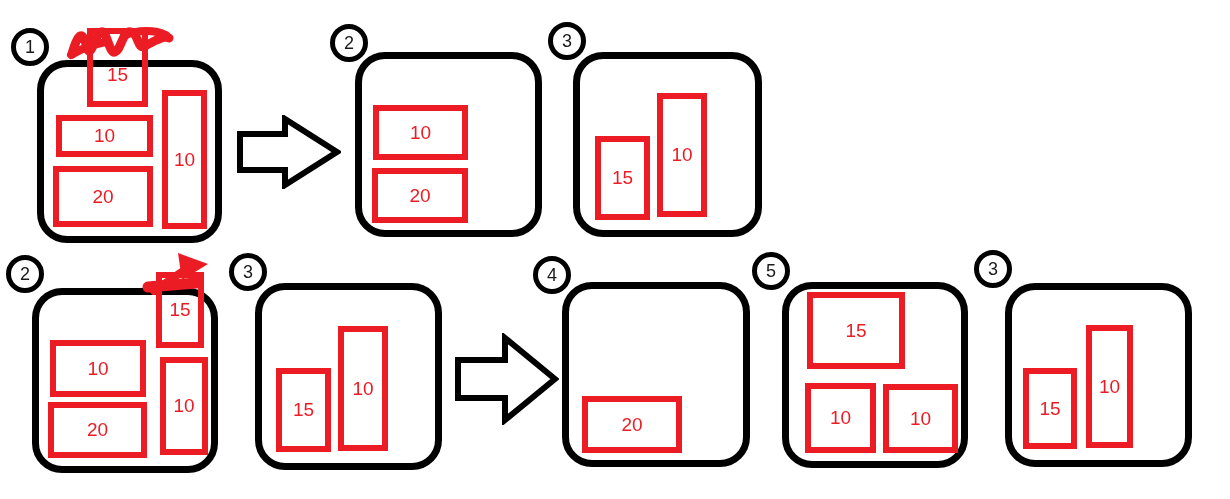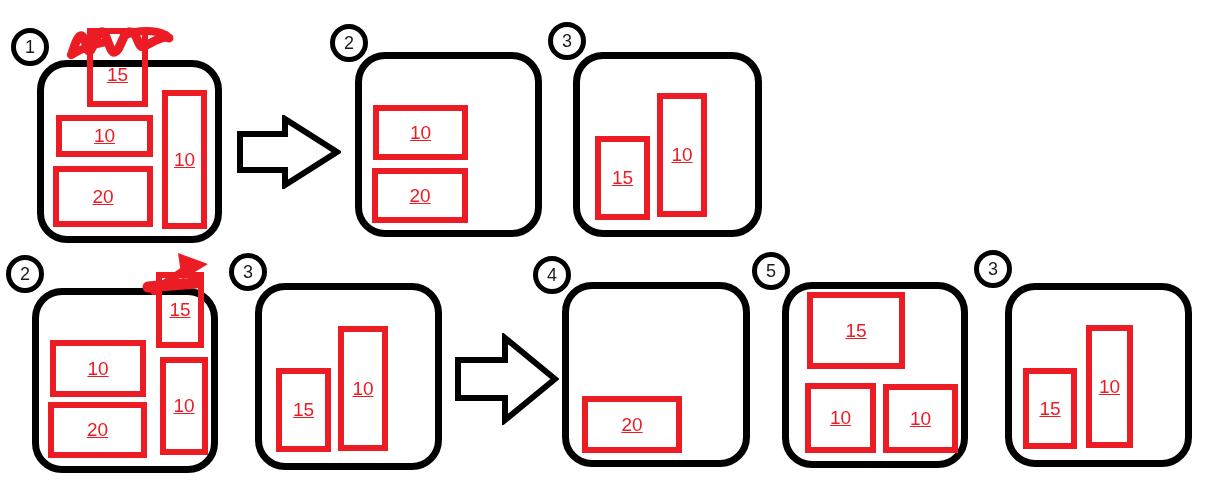--- a/index.html
+++ b/index.html
@@ -21,21 +21,21 @@
   .badge{
     position:absolute;box-sizing:border-box;width:38px;height:38px;
     border:5px solid var(--outline-black);border-radius:50%;
     background:#fff;display:flex;align-items:center;justify-content:center;
     font-size:18px;color:var(--badge-text);z-index:5;
   }
   .block{
     position:absolute;box-sizing:border-box;
     border:6px solid var(--shape-red);background:transparent;
     display:flex;align-items:center;justify-content:center;
-    font-size:19px;color:var(--shape-red);z-index:2;text-decoration:underline;
+    font-size:19px;color:var(--shape-red);z-index:2;
   }
   .label-low{padding-top:14px;}
   .arrow-icon,.scribble{position:absolute;}
   .arrow-icon{z-index:3;}
   .scribble{z-index:6;}
   .arrow-icon polygon{fill:#fff;stroke:var(--outline-black);stroke-width:6;stroke-linejoin:miter;}
   .scribble path{stroke:var(--shape-red);fill:none;stroke-linecap:round;}
   .scribble polygon{fill:var(--shape-red);}
 </style>
 </head>

